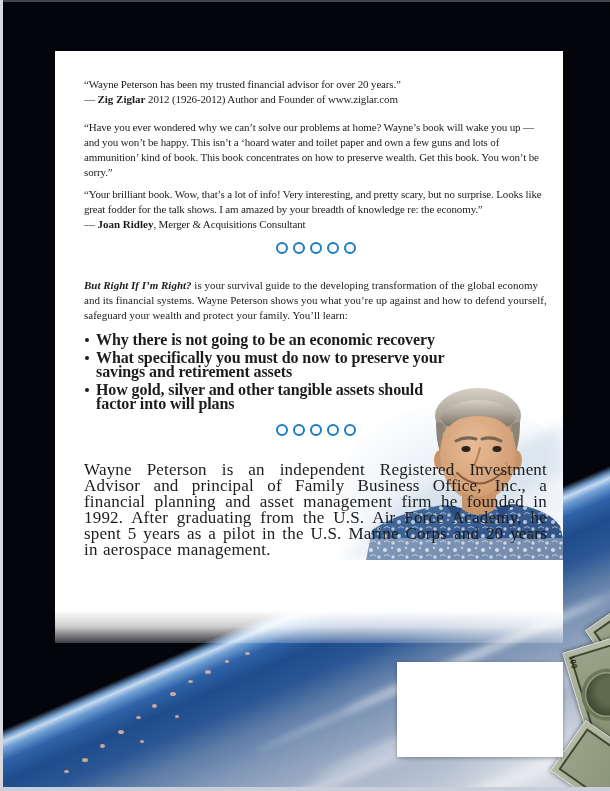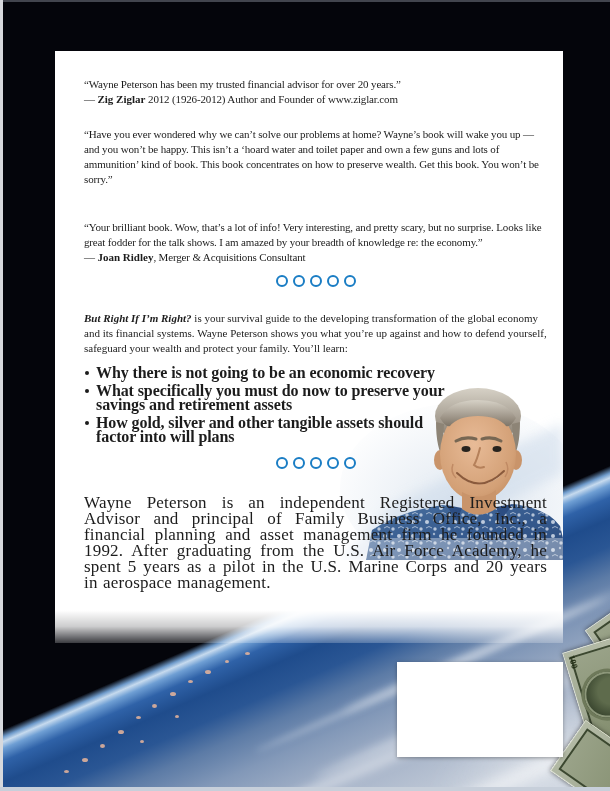--- a/index.html
+++ b/index.html
@@ -39,21 +39,21 @@
   .denom { position:absolute; font-size:9px; font-weight:bold; color:#243018; } .d-bl { left:4px; bottom:2px; } .d-br { right:4px; bottom:2px; }
   
   .isbn-box { position:absolute; z-index:4; left:397px; top:662px; width:166px; height:95px; background:#fff; box-shadow:0 1px 4px rgba(0,0,0,.35); }
   
   .panel {
     position:absolute; z-index:5; left:55px; top:51px; width:508px; height:592px;
     background:linear-gradient(180deg, #fff 0%, #fff 94.5%, rgba(255,255,255,.8) 97.2%, rgba(255,255,255,.22) 100%);
   }
   .panel-content { position:relative; z-index:2; padding:26px 16px 0 29px; color:#1c1c1c; }
   .quote-block { font-size:11px; line-height:15px; letter-spacing:-.15px; }
-  .q2 { margin-top:20px; } .q3 { margin-top:33px; }
+  .q2 { margin-top:13px; } .q3 { margin-top:7px; }
   .attr b { letter-spacing:0; }
   .dots { margin-top:8px; text-align:center; height:13px; line-height:13px; }
   .dots2 { margin-top:1px; }
   .dot { display:inline-block; width:8px; height:8px; border:2.5px solid #1a7dc4; border-radius:50%; background:#fff; margin:0 2.5px; vertical-align:middle; }
   .intro { margin-top:25px; font-size:11px; line-height:15px; }
   .bullets { margin:10px 0 11px 0; padding:0; list-style:none; width:372px; font-weight:bold; font-size:16px; line-height:14px; letter-spacing:-.1px; }
   .bullets li { position:relative; padding-left:12px; margin-bottom:4px; }
   .bullets li::before { content:""; position:absolute; left:1px; top:5px; width:4px; height:4px; border-radius:50%; background:#1c1c1c; }
   .bio { margin-top:27px; font-size:17px; line-height:16px; text-align:justify; letter-spacing:.2px; word-spacing:1px; }
   

